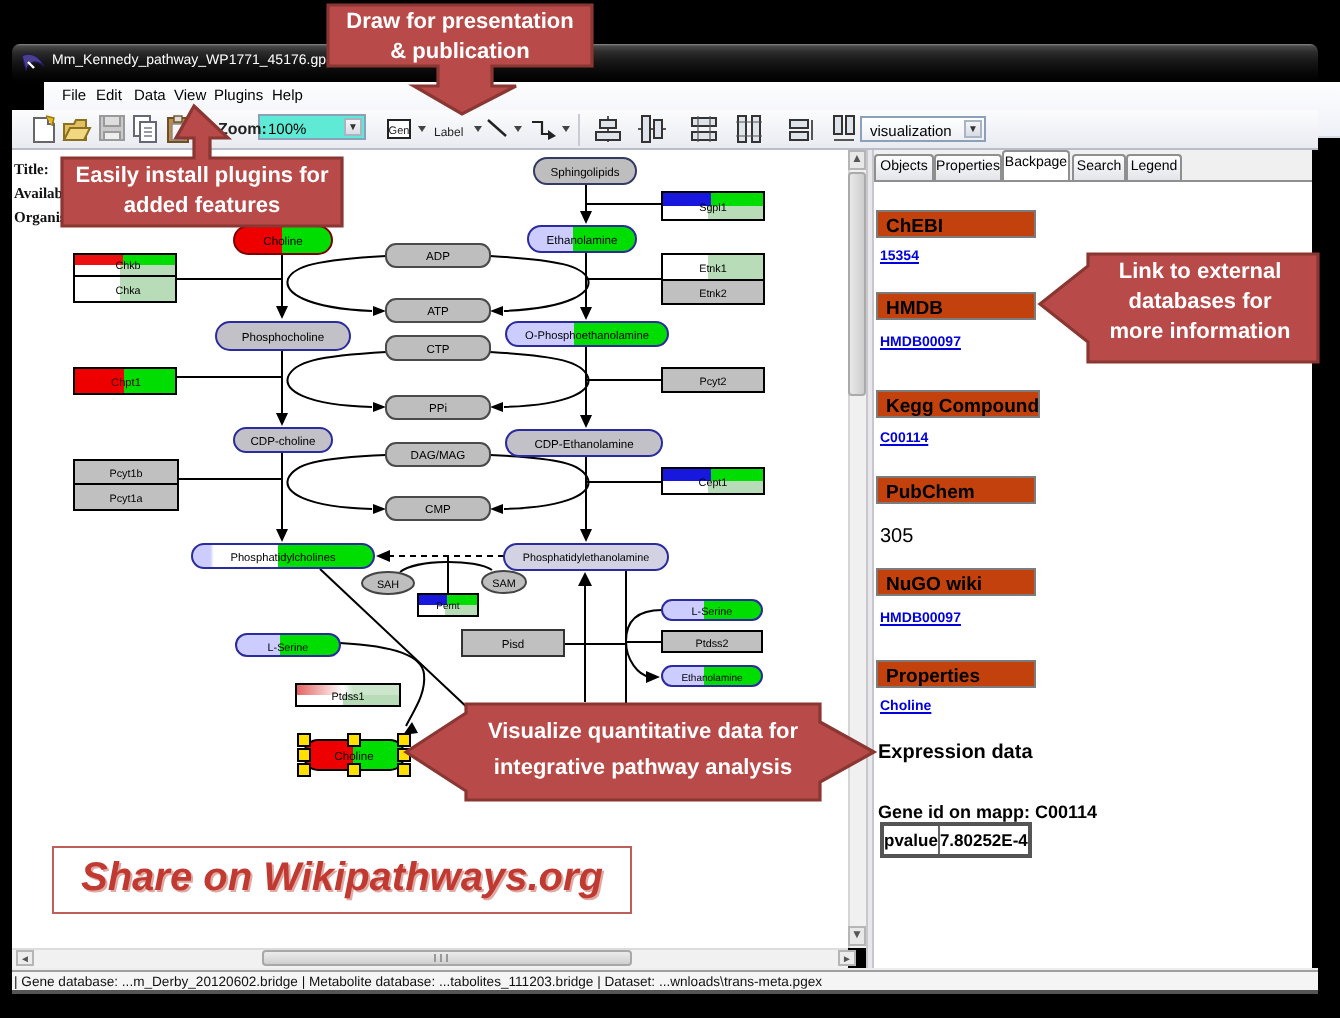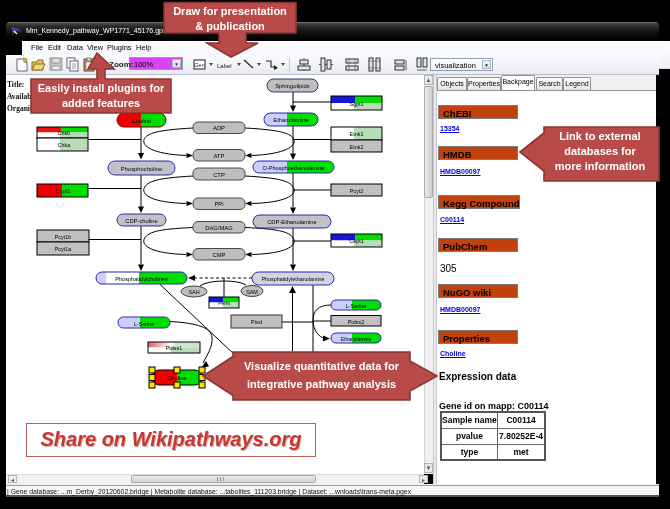--- a/index.html
+++ b/index.html
@@ -22,21 +22,21 @@
 .tabline{left:437px;top:89.5px;width:219px;height:1px;background:#8f8f8f}
 .hscroll{left:6px;top:474px;width:418px;height:10px;background:#f1f1f1;border-top:1px solid #dcdcdc}
 .hthumb{left:131px;top:475px;width:185px;height:8px;background:linear-gradient(#ececec,#cfcfcf);border:1px solid #a8a8a8;border-radius:2px}
 .harrow{width:9px;height:8px;background:#ececec;border:1px solid #b5b5b5;font-size:5px;color:#555;text-align:center;line-height:8px}
 .statusbar{left:6px;top:485px;width:653px;height:12px;background:#f5f5f5;border-top:1px solid #a0a0a0;border-bottom:2px solid #555}
 .status-text{left:7px;top:487.5px;font-size:6.8px;color:#111}
 .gap{left:6px;top:484px;width:653px;height:1px;background:#ededed}
 .hdrbox{position:absolute;width:80px;height:14px;border:1px solid #7c7c7c;background:#c2410c;font-weight:bold;font-size:9.5px;padding:1.5px 0 0 4px;color:#000;white-space:nowrap}
 .link{position:absolute;color:#0000dd;font-weight:bold;font-size:7px;text-decoration:underline}
 .callout-text{position:absolute;color:#fff;font-weight:bold;text-align:center;z-index:12;line-height:15px;font-size:11px}
-.combo{position:absolute;background:#d946ef;border:1px solid #8ba0b9;font-size:7.5px}
+.combo{position:absolute;background:#5eead4;border:1px solid #8ba0b9;font-size:7.5px}
 .combo .ca{position:absolute;right:1px;top:1px;bottom:1px;width:9px;background:linear-gradient(#f4f5f8,#d8dce4);border:1px solid #aab4c2;font-size:5px;color:#333;text-align:center;line-height:8px}
 </style></head>
 <body>
 
 <div class="abs titlebar"></div>
 <svg class="abs" style="left:10px;top:25px" width="13" height="13" viewBox="0 0 13 13">
     <path d="M1,3 C4,1 9,2 12,8 C8,5 5,5 3,10 Z" fill="#4a3f8f" stroke="#221a55" stroke-width=".6"></path>
     <path d="M4,6 l3,3" stroke="#fff" stroke-width="1.2"></path>
   </svg>
 <div class="abs title-text">Mm_Kennedy_pathway_WP1771_45176.gp...</div>
@@ -352,32 +352,24 @@
 <div class="hdrbox" style="left:438px;top:238px">PubChem</div>
 <div class="abs" style="left:440px;top:263px;font-size:10px;font-weight:normal;color:#000">305</div>
 <div class="hdrbox" style="left:438px;top:284px">NuGO wiki</div>
 <div class="link" style="left:440px;top:306px">HMDB00097</div>
 <div class="hdrbox" style="left:438px;top:330px">Properties</div>
 <div class="link" style="left:440px;top:350px">Choline</div>
 <div class="abs" style="left:439px;top:371px;font-size:10px;font-weight:bold;color:#000">Expression data</div>
 <div class="abs" style="left:439px;top:401px;font-size:9px;font-weight:bold;color:#000">Gene id on mapp: C00114</div>
 <table class="abs" style="left:440px;top:411px;border-collapse:collapse;font-size:8.5px;font-weight:bold;text-align:center;color:#000;border:2px solid #555;white-space:nowrap">
 <tbody>
-      <tr>
-        <td style="border:1px solid #666;width:53px;height:16px">Sample name</td>
-        <td style="border:1px solid #666;width:48px">C00114</td>
-      </tr>
 <tr>
         <td style="border:1px solid #666;height:16px">pvalue</td>
         <td style="border:1px solid #666">7.80252E-4</td>
       </tr>
-<tr>
-        <td style="border:1px solid #666;height:16px">type</td>
-        <td style="border:1px solid #666">met</td>
-      </tr>
 </tbody>
   </table>
 
 <svg class="abs" style="left:160px;top:0;z-index:11" width="142" height="60" viewBox="0 0 142 60">
 <path d="M4,2.5 H136 V33 H86 V43 H98 L71,57 L47,43 H59 V33 H4 Z" fill="#b84b49" stroke="#8a3632" stroke-width="1.6"></path>
 </svg>
 <div class="callout-text" style="left:164px;top:4px;width:132px">Draw for presentation<br>&amp; publication</div>
 <svg class="abs" style="left:27px;top:48px;z-index:11" width="150" height="70" viewBox="0 0 150 70">
 <path d="M70,5 l17,16 h-9 v10 h66 v34 h-140 v-34 h66 v-10 h-9 z" fill="#b84b49" stroke="#8a3632" stroke-width="1.6"></path>
 </svg>

